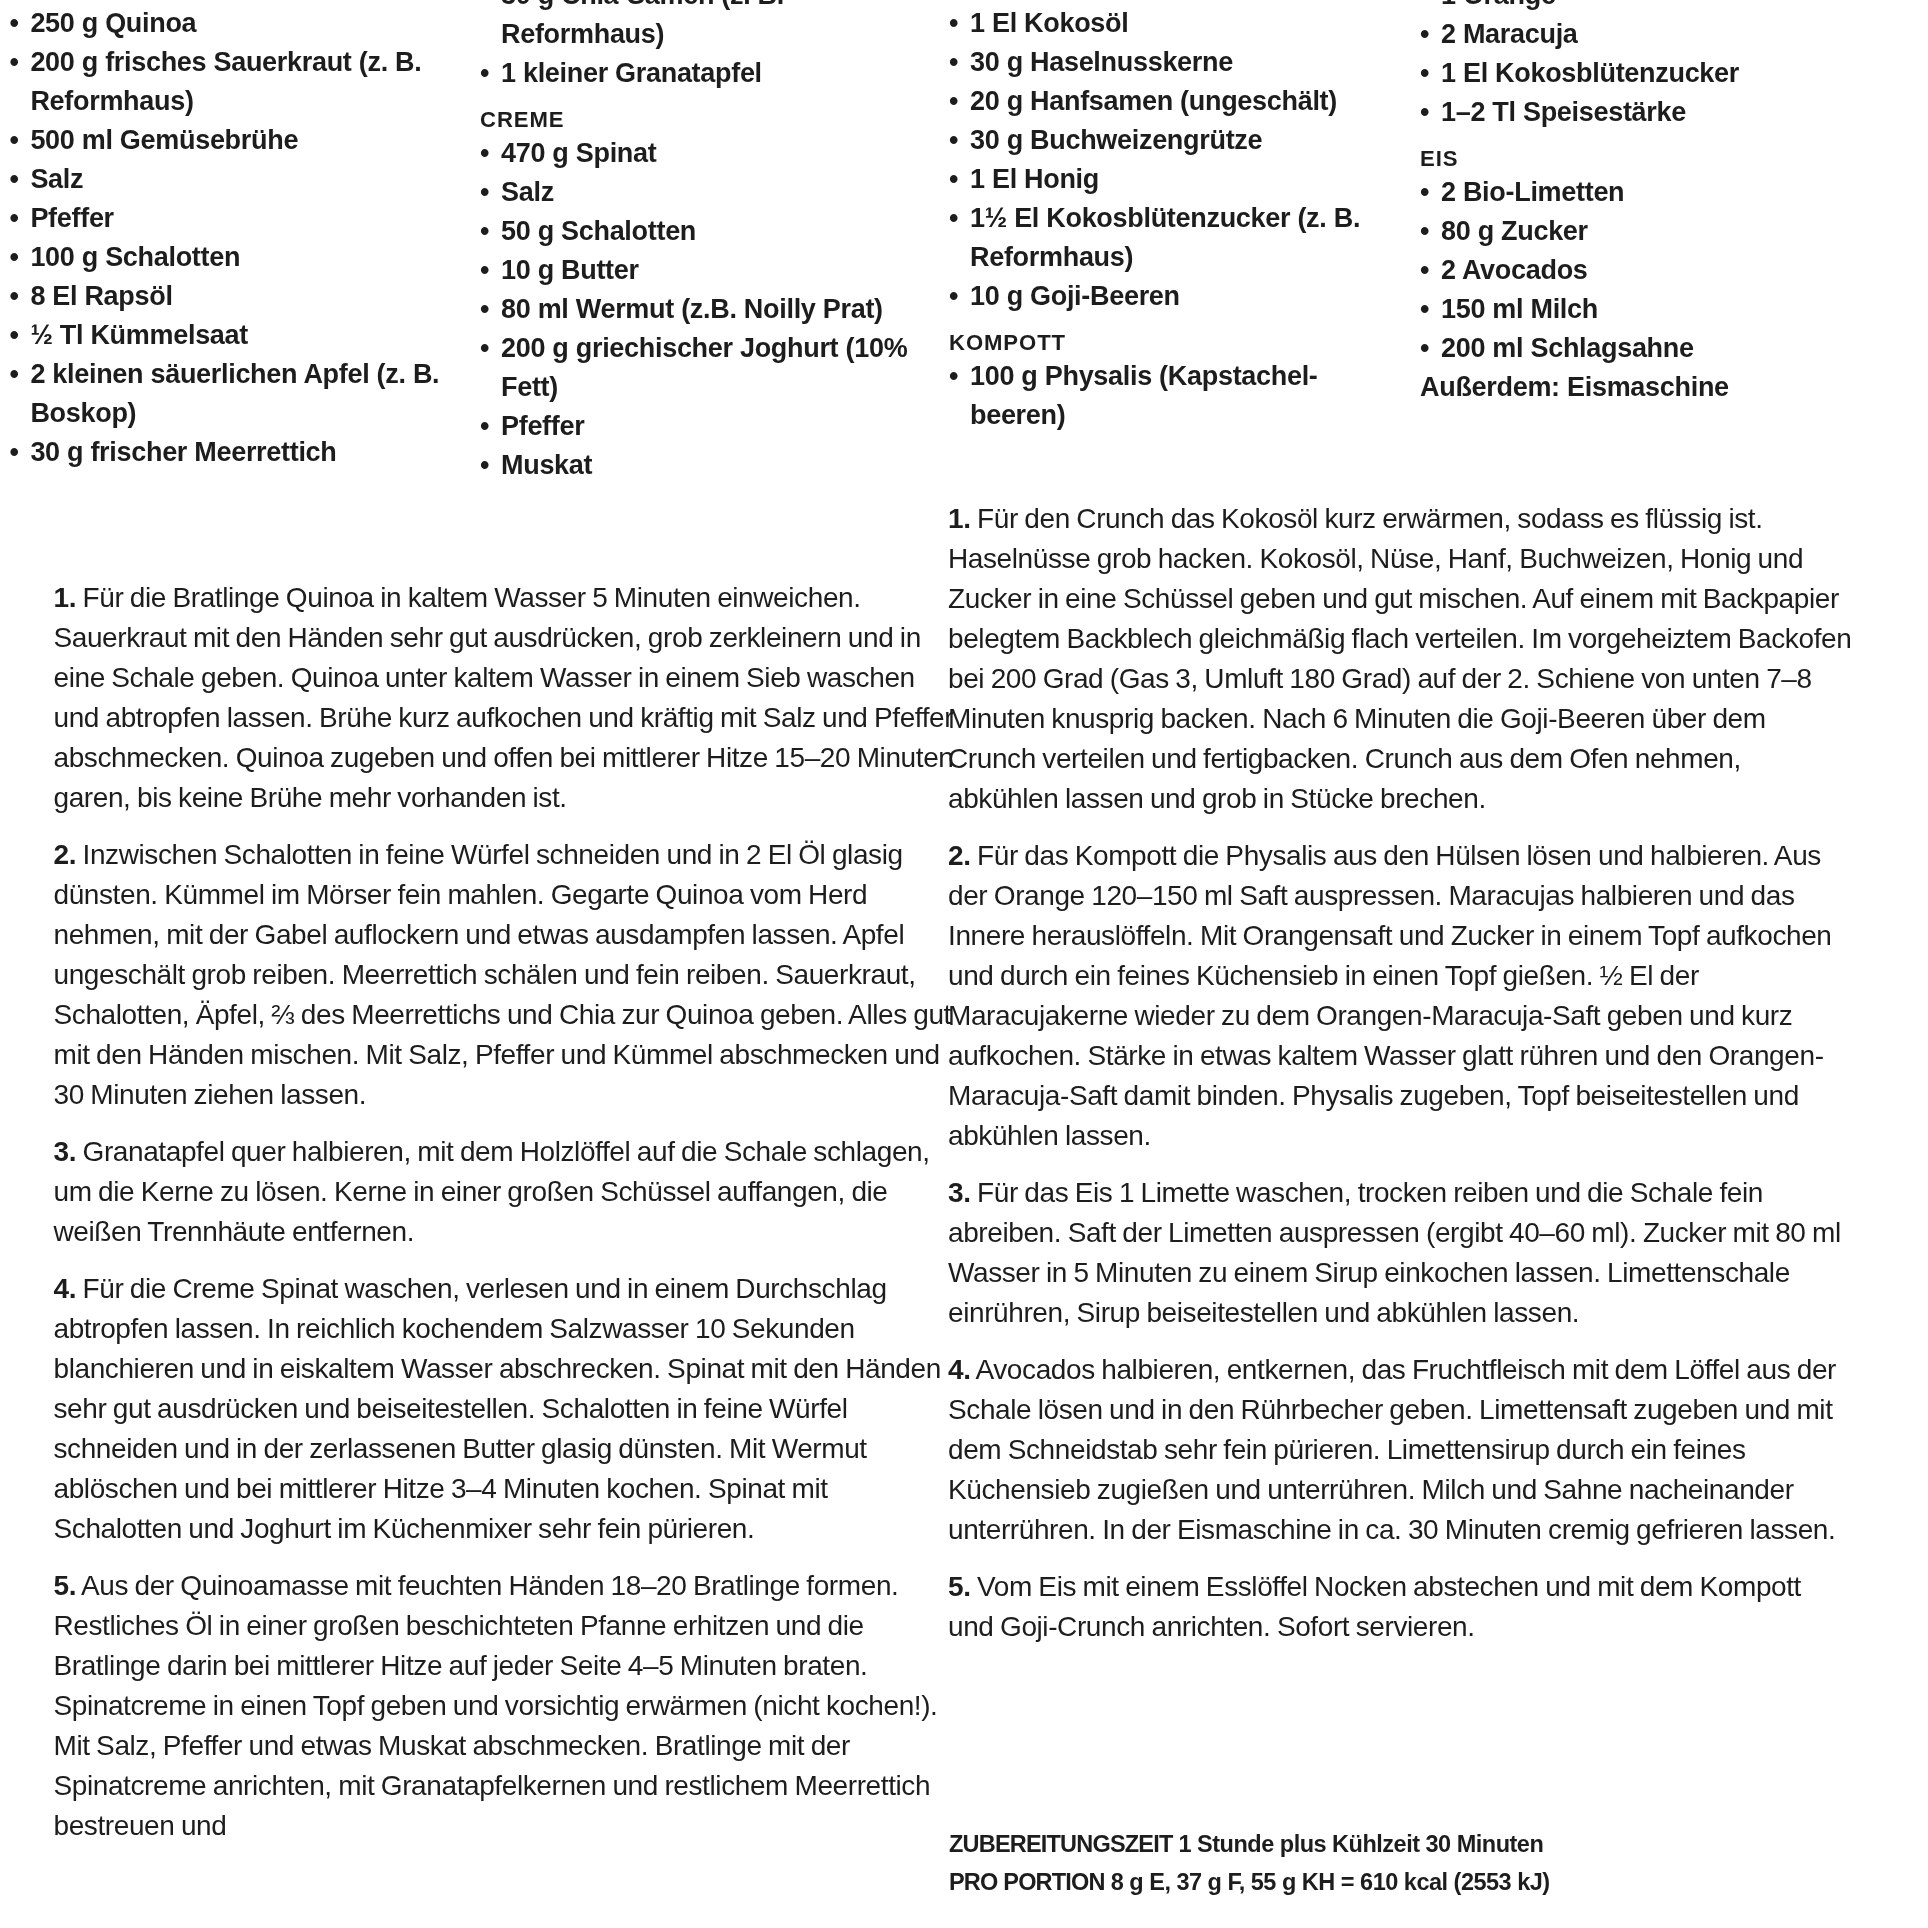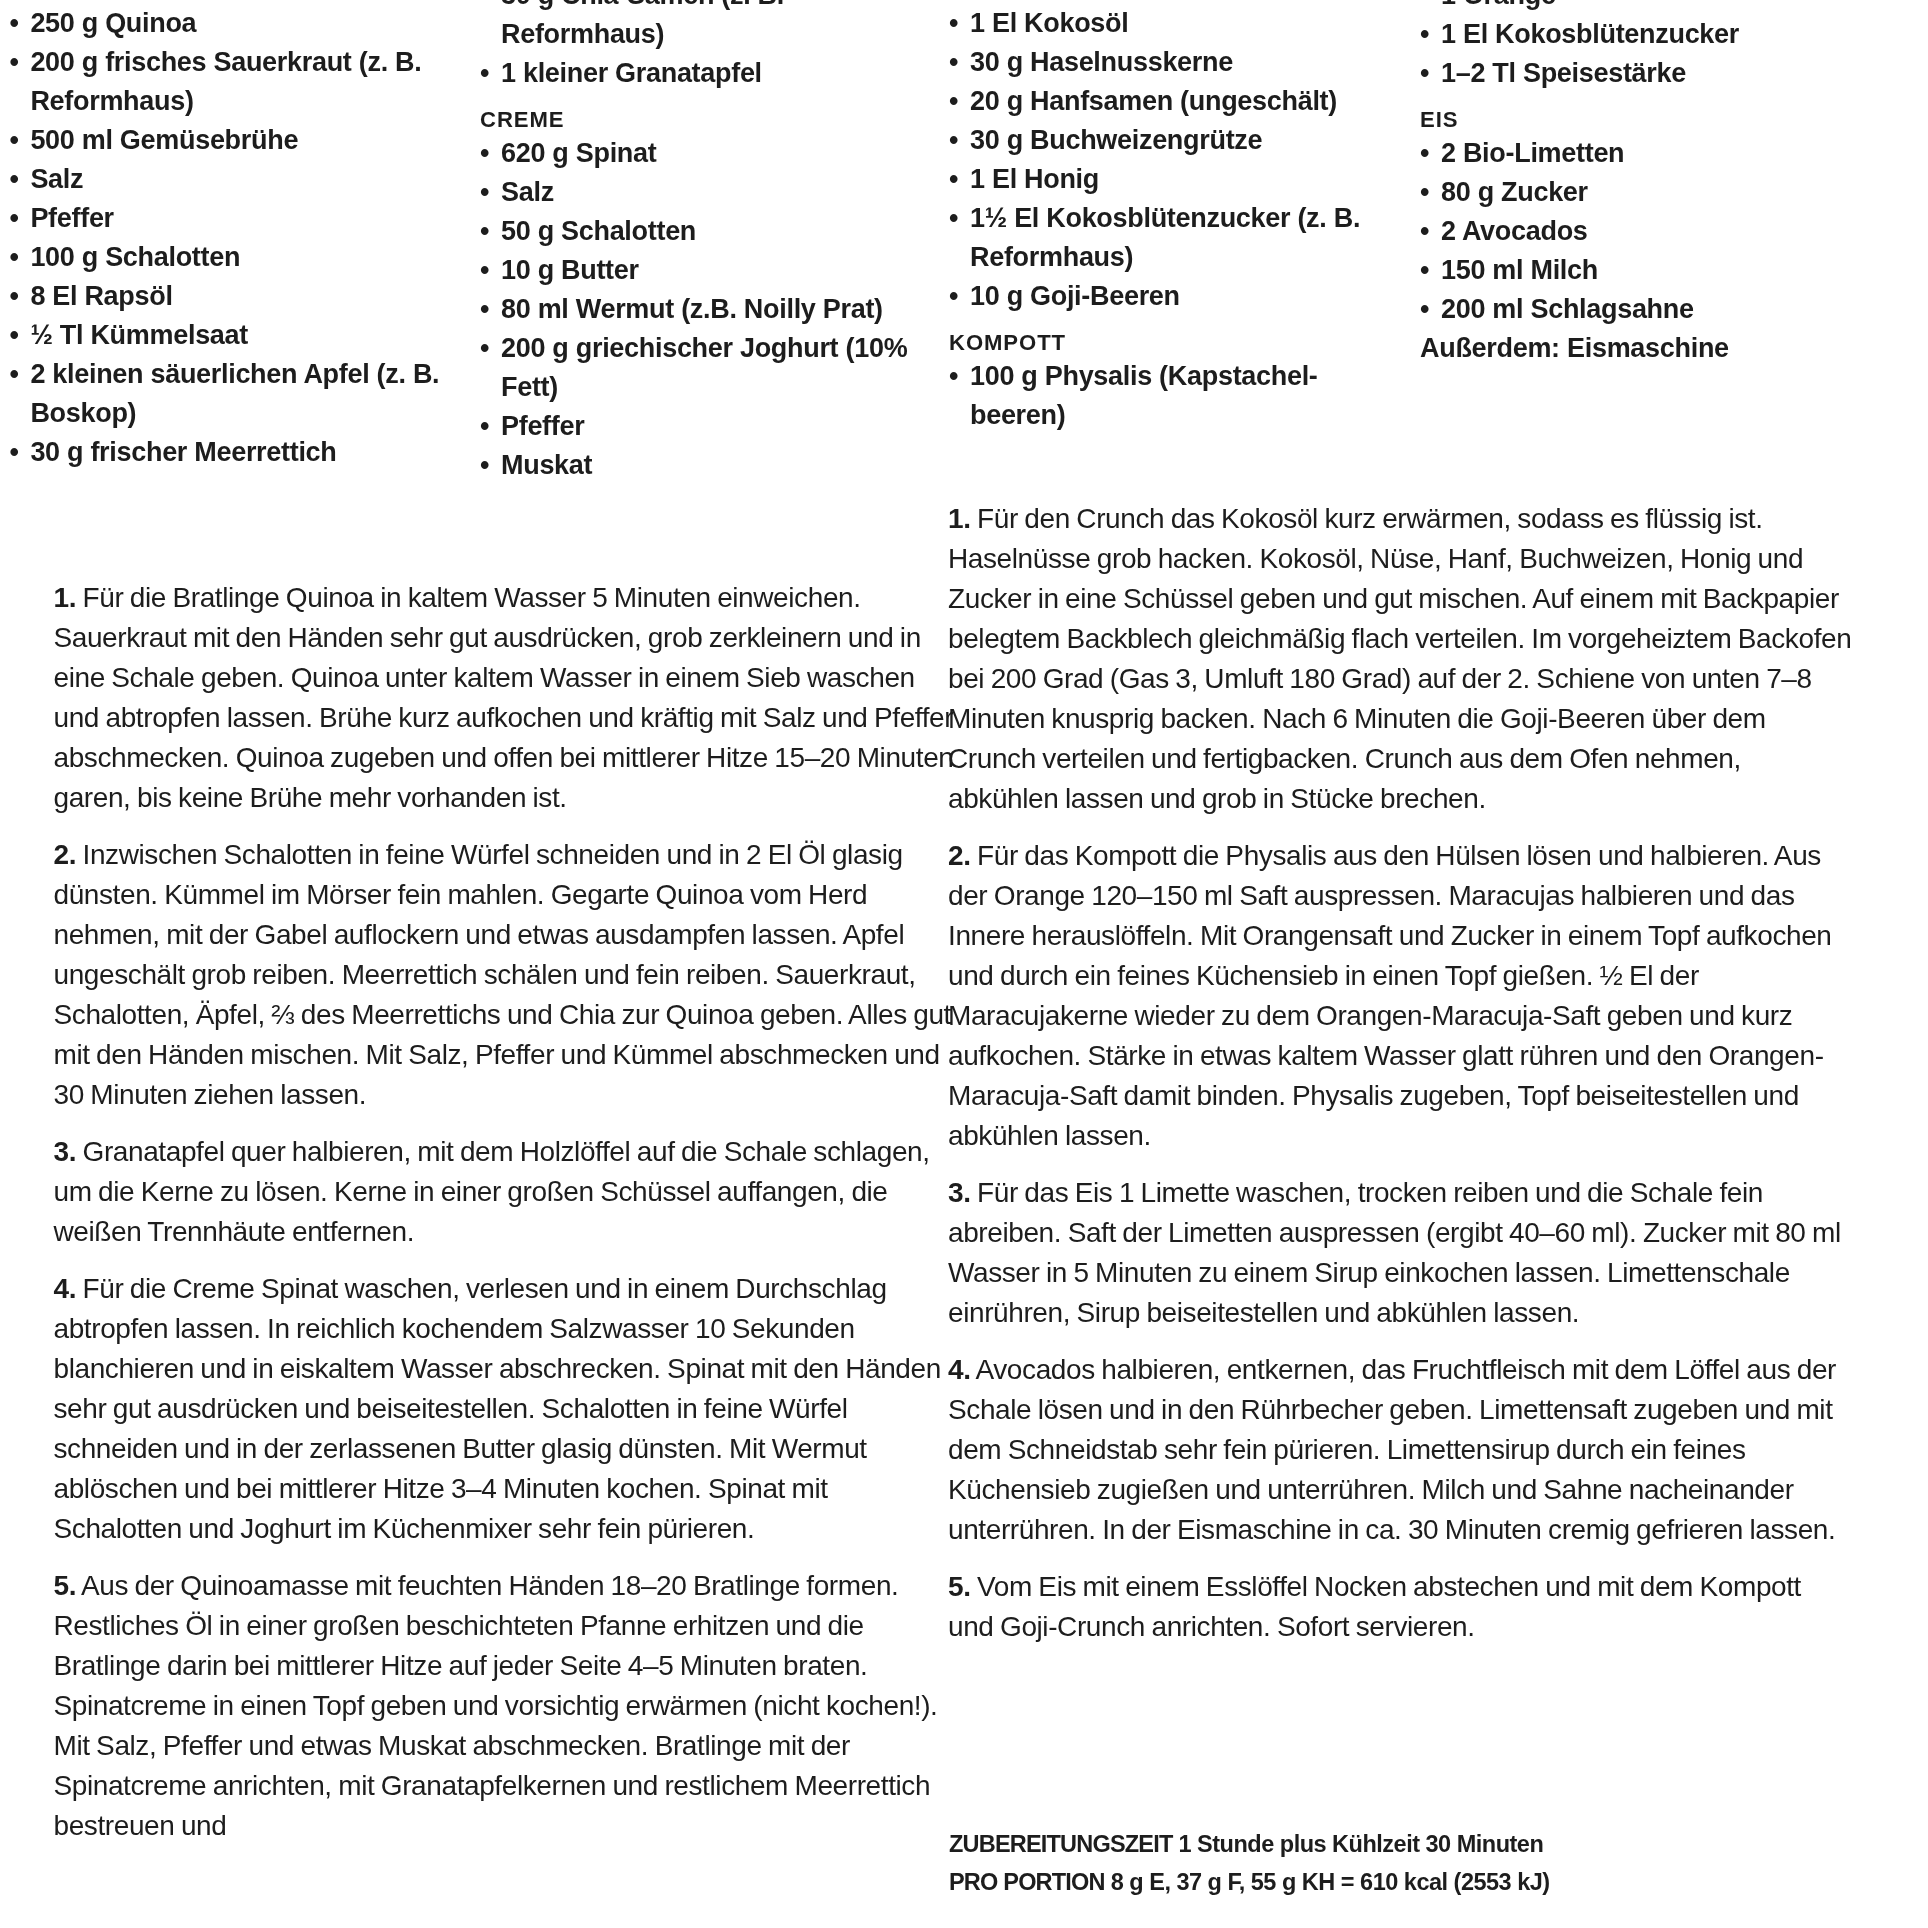--- a/index.html
+++ b/index.html
@@ -77,21 +77,21 @@
   </div>
 
   <div class="ing-col c2">
     <ul class="ing">
       <li>30 g Chia-Samen (z. B. Reformhaus)</li>
       <li>1 kleiner Granatapfel</li>
     </ul>
     <div class="sec-gap"></div>
     <div class="sec-head">Creme</div>
     <ul class="ing">
-      <li>620 g Spinat</li>
+      <li>470 g Spinat</li>
       <li>Salz</li>
       <li>50 g Schalotten</li>
       <li>10 g Butter</li>
       <li>80 ml Wermut (z.B. Noilly Prat)</li>
       <li>200 g griechischer Joghurt (10% Fett)</li>
       <li>Pfeffer</li>
       <li>Muskat</li>
     </ul>
   </div>
 
@@ -109,20 +109,21 @@
     <div class="sec-gap"></div>
     <div class="sec-head">Kompott</div>
     <ul class="ing">
       <li>100 g Physalis (Kapstachel-beeren)</li>
     </ul>
   </div>
 
   <div class="ing-col c4">
     <ul class="ing">
       <li>1 Orange</li>
+      <li>2 Maracuja</li>
       <li>1 El Kokosblütenzucker</li>
       <li>1–2 Tl Speisestärke</li>
     </ul>
     <div class="sec-gap"></div>
     <div class="sec-head">Eis</div>
     <ul class="ing">
       <li>2 Bio-Limetten</li>
       <li>80 g Zucker</li>
       <li>2 Avocados</li>
       <li>150 ml Milch</li>

